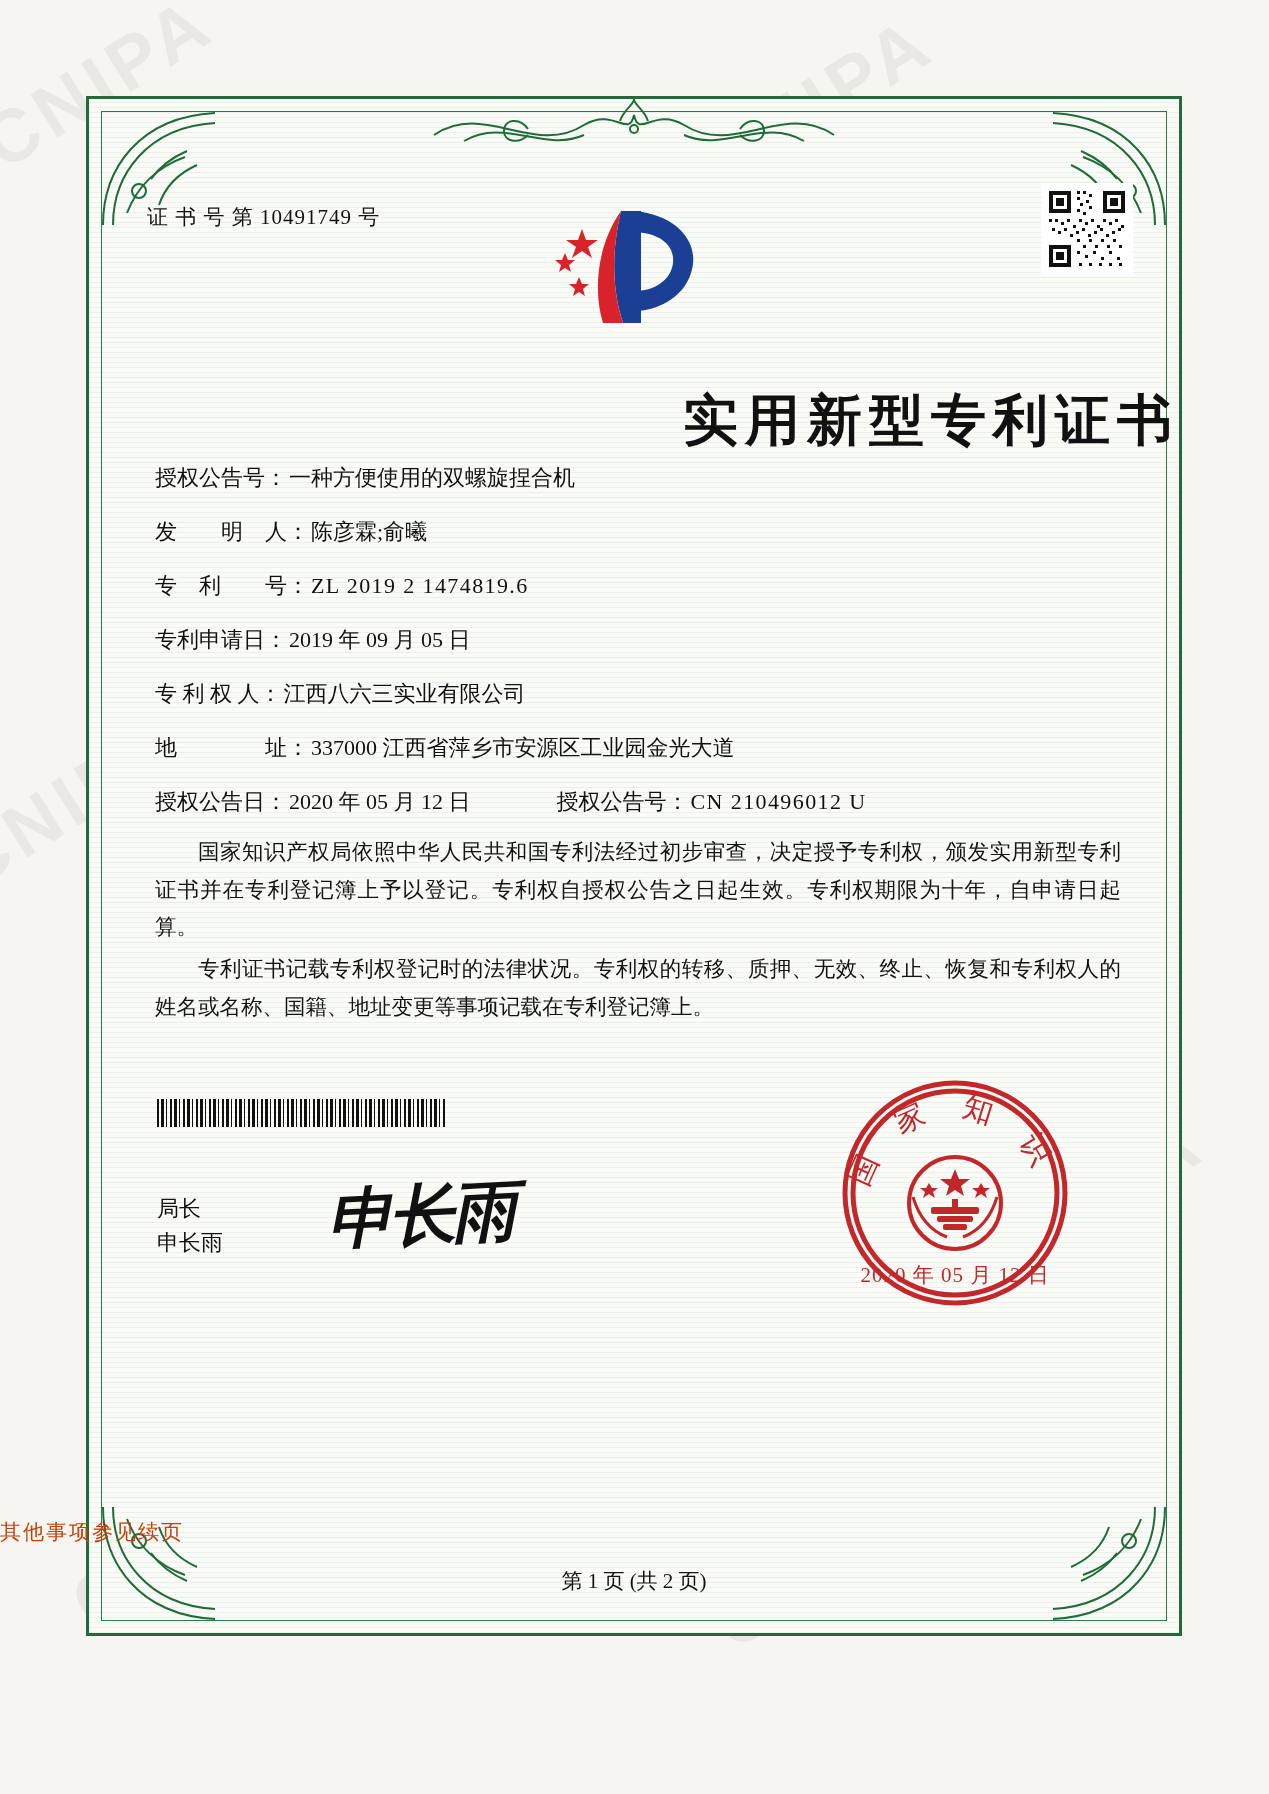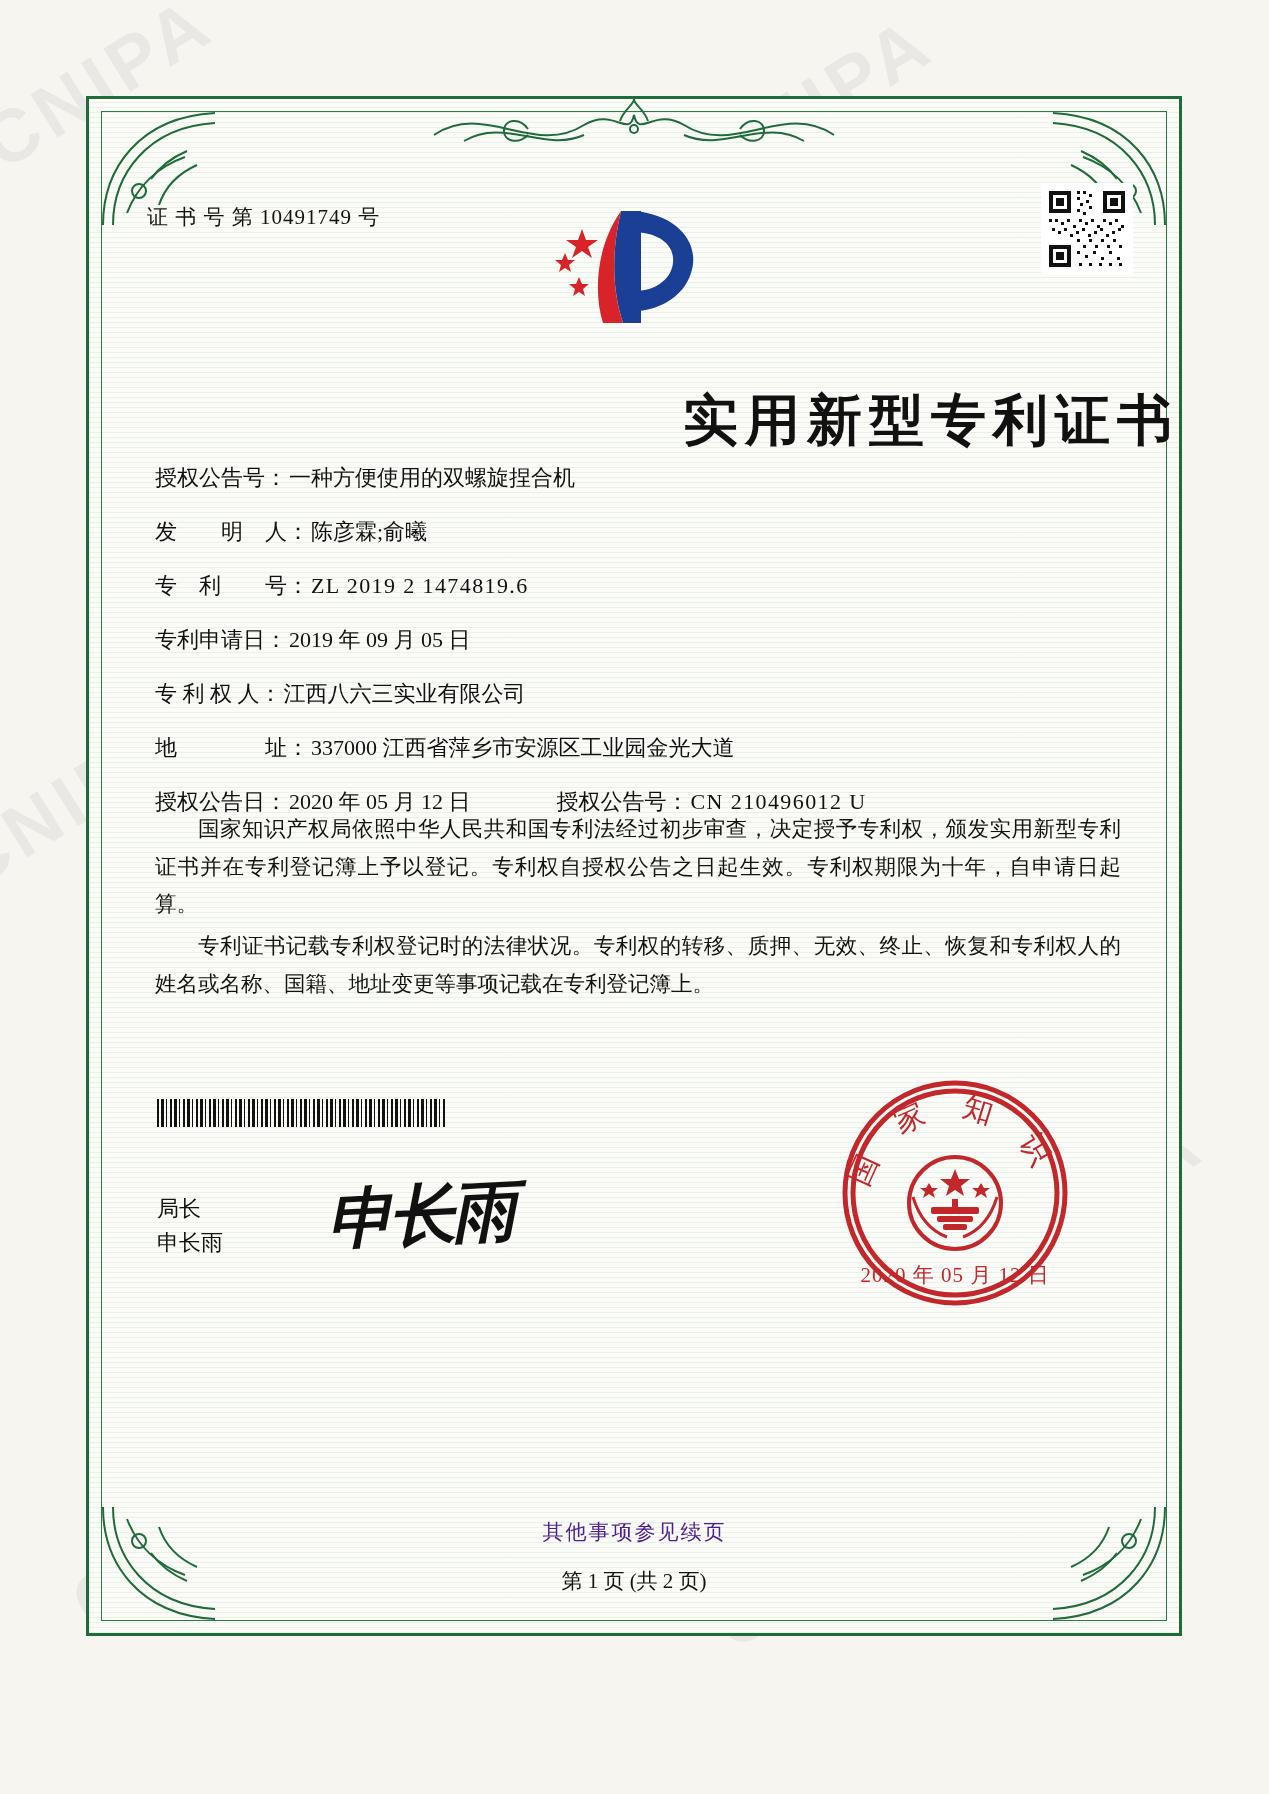--- a/index.html
+++ b/index.html
@@ -168,21 +168,21 @@
     letter-spacing: 1.4px;
   }
   .row-split { display: flex; align-items: flex-end; }
   .row-split .second { margin-left: 86px; }
 
   
   .paras {
     position: absolute;
     left: 66px;
     right: 58px;
-    top: 712px;
+    top: 735px;
     font-size: 21.5px;
     line-height: 1.75;
     text-align: justify;
   }
   .paras p {
     margin: 0 0 4px 0;
     text-indent: 2em;
   }
 
   
@@ -251,24 +251,23 @@
     left: 0; right: 0;
     bottom: 38px;
     text-align: center;
     font-size: 21px;
   }
 
   .footnote {
     position: absolute;
     left: 0; right: 0;
     top: 1518px;
-    text-align: center;
     font-size: 21px;
     letter-spacing: 2px;
-    color: #4c1d95;
+    color: #c2410c;
   }
 </style>
 </head>
 <body>
 
 <div class="page">
 
   <div class="watermark-layer">
     <div class="wm w1">CNIPA</div>
     <div class="wm w2">CNIPA</div>

